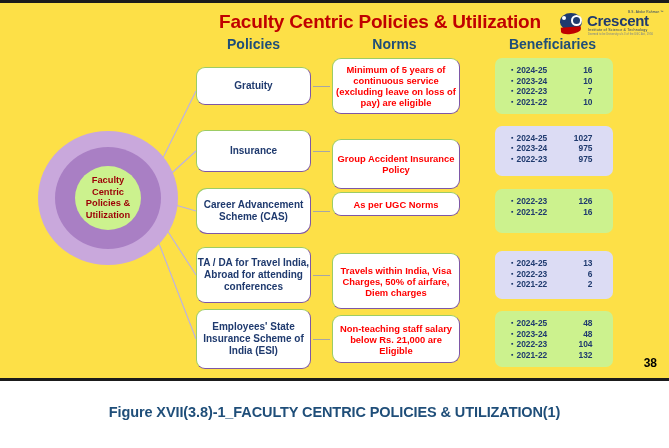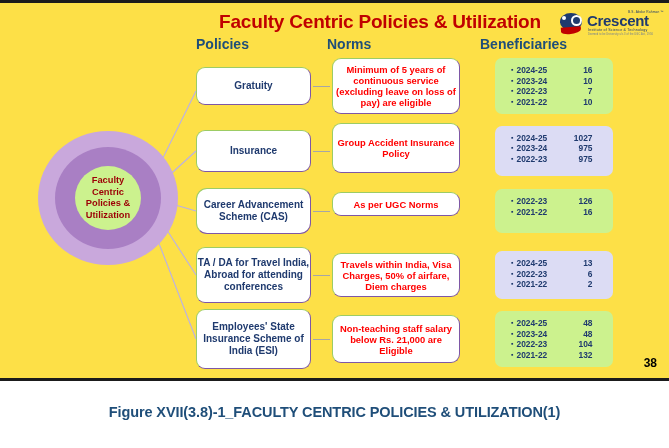--- a/index.html
+++ b/index.html
@@ -67,21 +67,21 @@
     font-size:3.6px;color:#1f3a6e;letter-spacing:0.2px;line-height:5px;
   }
   .logo-sub2{
     position:absolute;left:28px;top:23px;right:0;
     font-size:2.6px;color:#6b7b96;letter-spacing:0.1px;line-height:3px;
   }
   
   .col-head{
     position:absolute;top:33px;
     font-size:14px;font-weight:bold;color:#1f4e79;
-    text-align:left;
+    text-align:center;
   }
   #col-policies{left:196px;width:115px;}
   #col-norms{left:327px;width:135px;}
   #col-beneficiaries{left:480px;width:145px;}
   
   .oval-outer{
     position:absolute;left:38px;top:128px;width:140px;height:134px;
     background:#c9a8dc;border-radius:50%;
   }
   .oval-mid{
@@ -220,21 +220,21 @@
             <li>
               <span class="yr">2021-22</span>
               <span class="ct">10</span>
             </li>
           </ul>
         </div>
       </div>
       <div class="row" style="top: 120px; height: 55px;">
         <div class="box policy-box" style="top: 6.5px; height: 42px;">Insurance</div>
         <div class="dash" style="top: 27.5px;"></div>
-        <div class="box norm-box" style="top: 0; height: 50px;">Group Accident Insurance Policy</div>
+        <div class="box norm-box" style="top: 16px; height: 50px;">Group Accident Insurance Policy</div>
         <div class="box ben-box ben-purple" style="top: 2.5px; height: 50px;">
           <ul class="ben-list">
             <li>
               <span class="yr">2024-25</span>
               <span class="ct">1027</span>
             </li>
             <li>
               <span class="yr">2023-24</span>
               <span class="ct">975</span>
             </li>
@@ -258,21 +258,21 @@
             <li>
               <span class="yr">2021-22</span>
               <span class="ct">16</span>
             </li>
           </ul>
         </div>
       </div>
       <div class="row" style="top: 243px; height: 58px;">
         <div class="box policy-box" style="top: 1px; height: 56px;">TA / DA for Travel India, Abroad for attending conferences</div>
         <div class="dash" style="top: 29px;"></div>
-        <div class="box norm-box" style="top: 7px; height: 44px;">Travels within India, Visa Charges, 50% of airfare, Diem charges</div>
+        <div class="box norm-box" style="top: 7px; height: 56px;">Travels within India, Visa Charges, 50% of airfare, Diem charges</div>
         <div class="box ben-box ben-purple" style="top: 5px; height: 48px;">
           <ul class="ben-list">
             <li>
               <span class="yr">2024-25</span>
               <span class="ct">13</span>
             </li>
             <li>
               <span class="yr">2022-23</span>
               <span class="ct">6</span>
             </li>

